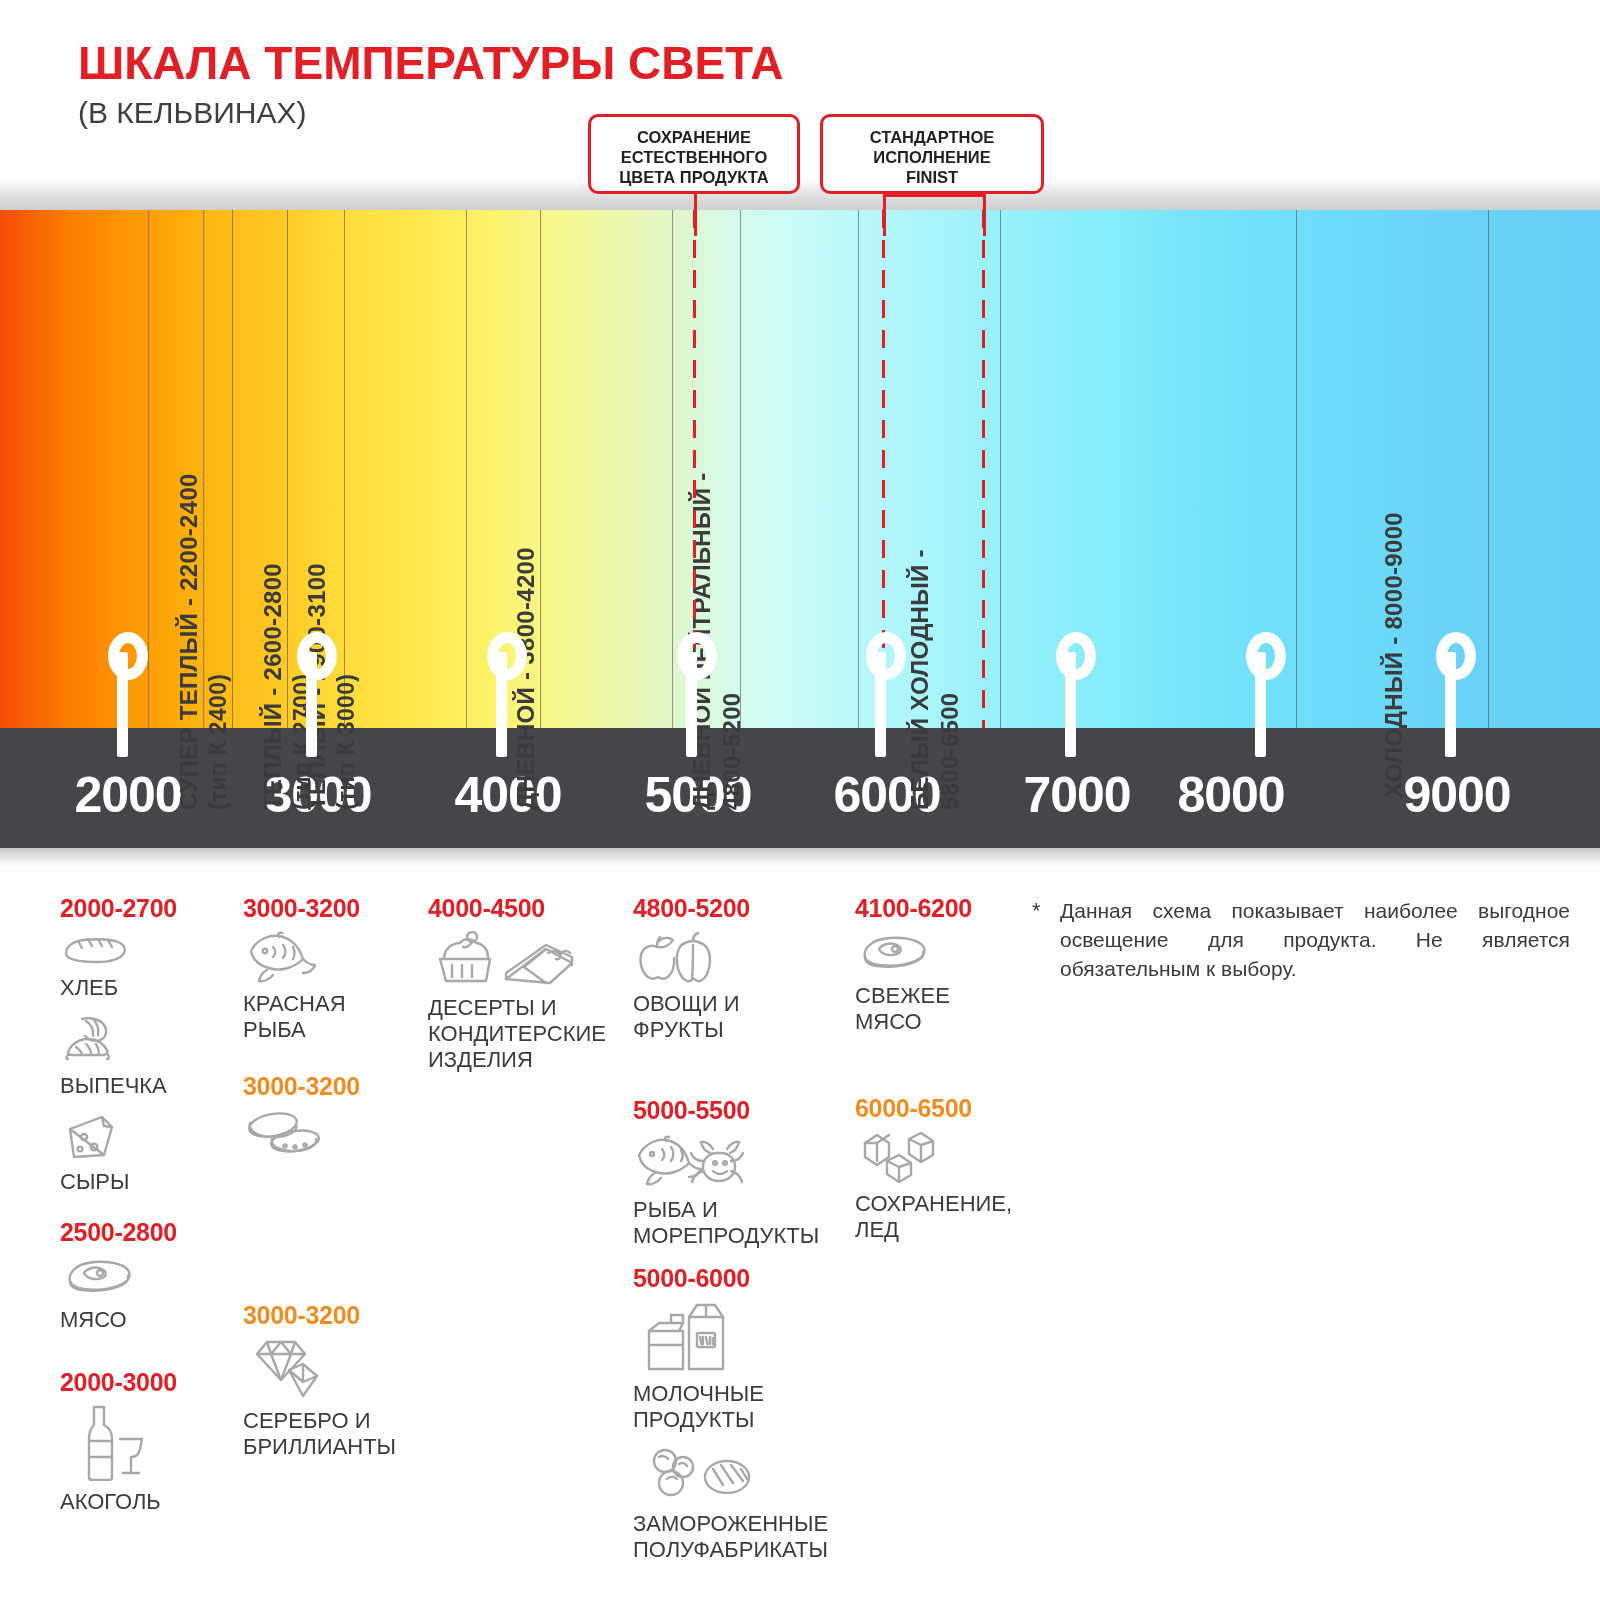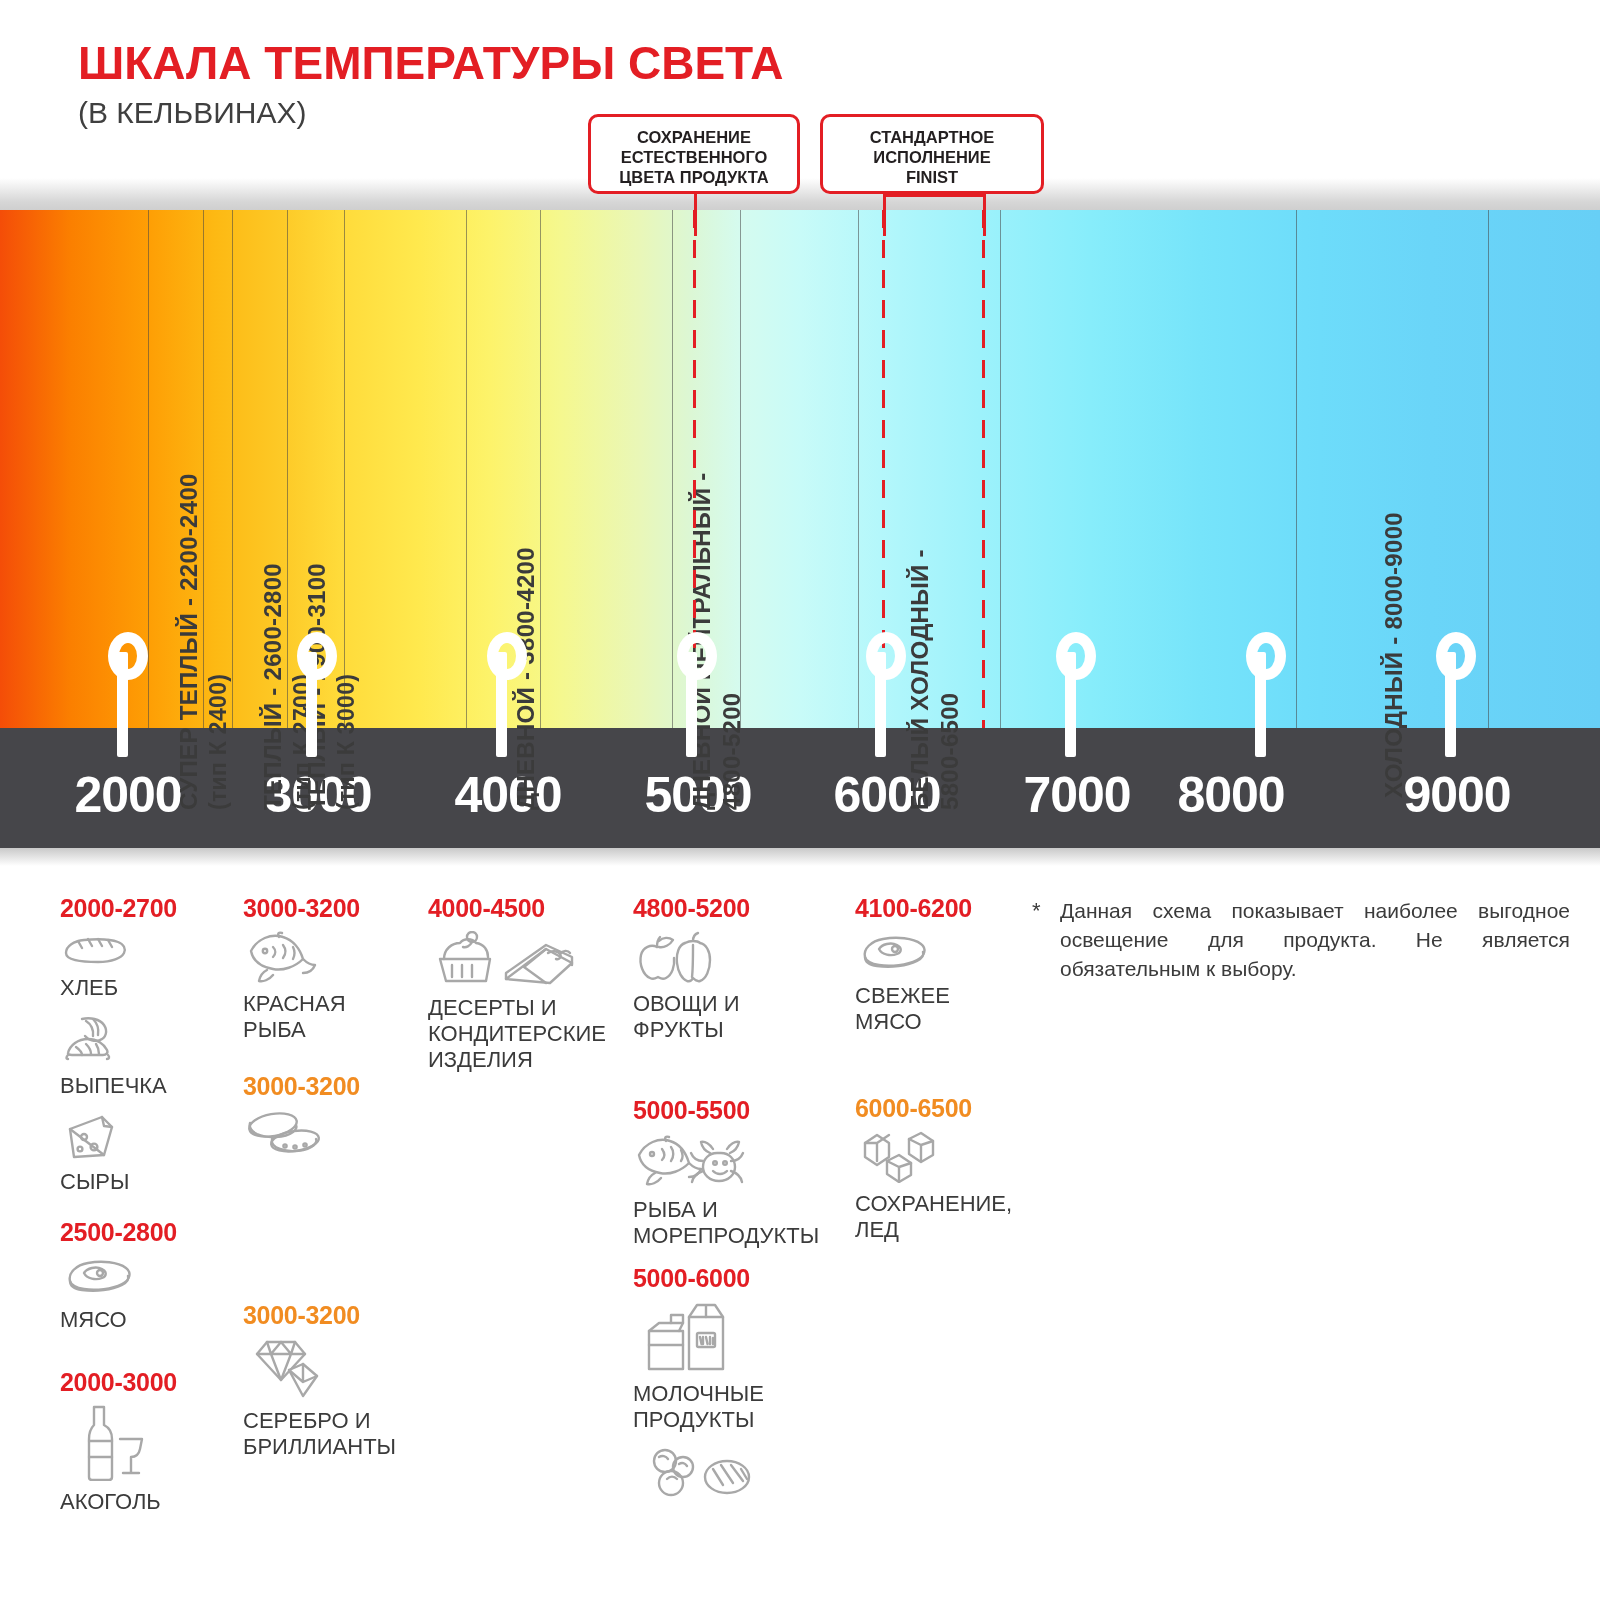--- a/index.html
+++ b/index.html
@@ -429,20 +429,22 @@
       <div class="icon" style="margin-top:14px;margin-left:10px;">
         <svg width="110" height="56" viewBox="0 0 110 56" fill="none" stroke="#a8a8a8" stroke-width="2.4" stroke-linecap="round" stroke-linejoin="round">
           <circle cx="22" cy="14" r="11"></circle>
             <circle cx="40" cy="20" r="10"></circle>
             <circle cx="28" cy="36" r="12"></circle>
           <path d="M16 10c3-2 7-1 9 2M36 17c3-2 6-1 8 2M24 32c3-3 7-3 10 0"></path>
           <path d="M62 30c0-9 10-16 22-16s22 7 22 16-10 16-22 16-22-7-22-16z"></path>
           <path d="M70 22l10 16M78 18l12 18M88 18l12 16M98 22l6 10"></path>
         </svg>
       </div>
+      <div class="label">ЗАМОРОЖЕННЫЕ
+ПОЛУФАБРИКАТЫ</div>
     </div>
   </div>
 
   <div class="col" style="left:855px;width:195px;">
     <div class="group" style="top:28px;">
       <div class="range red">4100-6200</div>
       <div class="icon">
         <svg width="80" height="44" viewBox="0 0 80 44" fill="none" stroke="#a8a8a8" stroke-width="2.4" stroke-linecap="round" stroke-linejoin="round">
           <path d="M10 26c-2-8 6-16 18-18 14-2.5 30-1 38 5 6 4.5 4 12-4 16-10 5-26 7-38 5-8-1.4-13-4-14-8z"></path>
           <path d="M10 26c0 5 4 8 12 9 14 2 30 0 40-5 5-2.5 7-6 6-9"></path>

